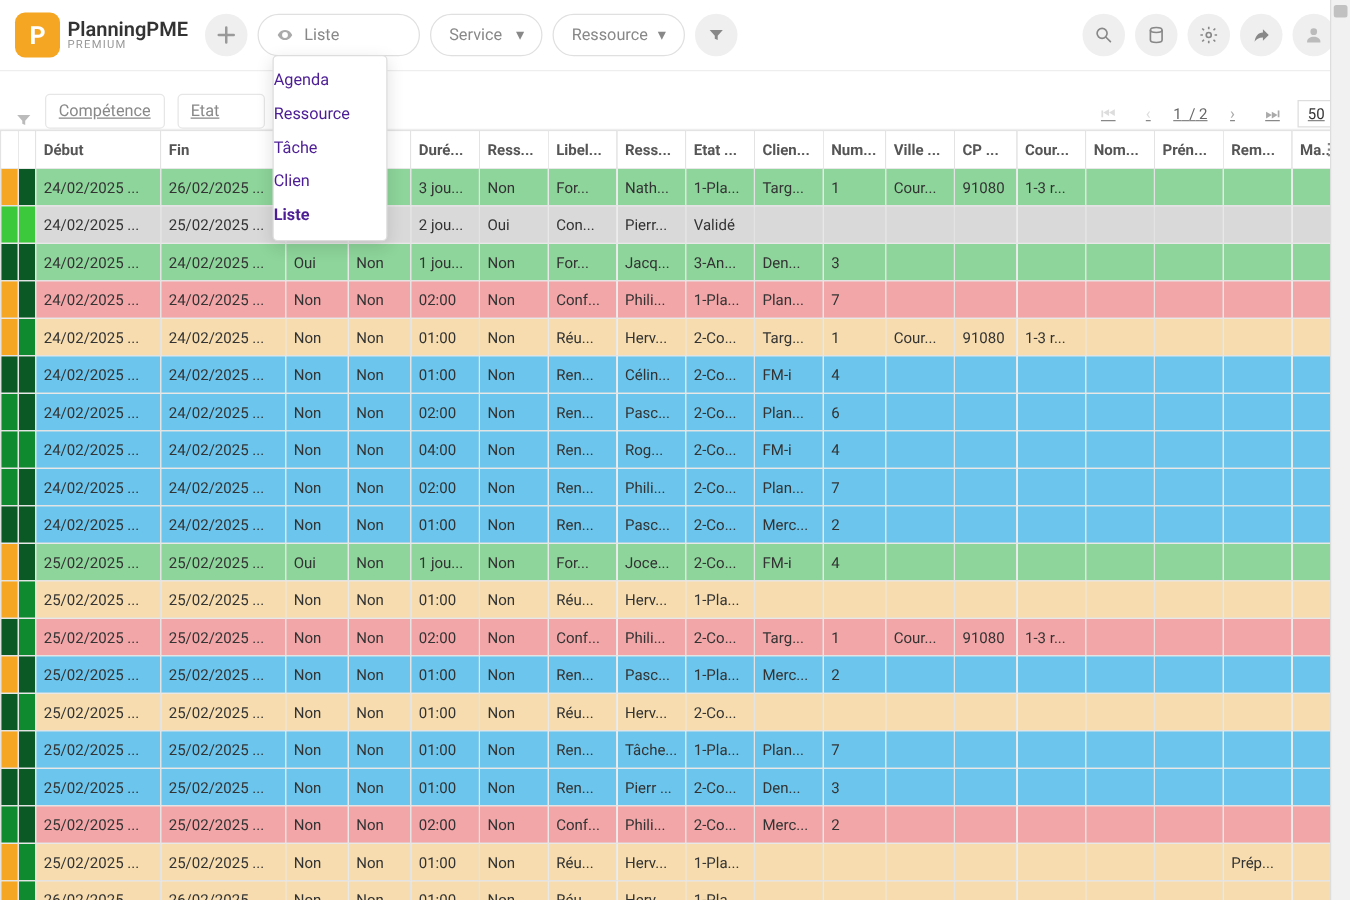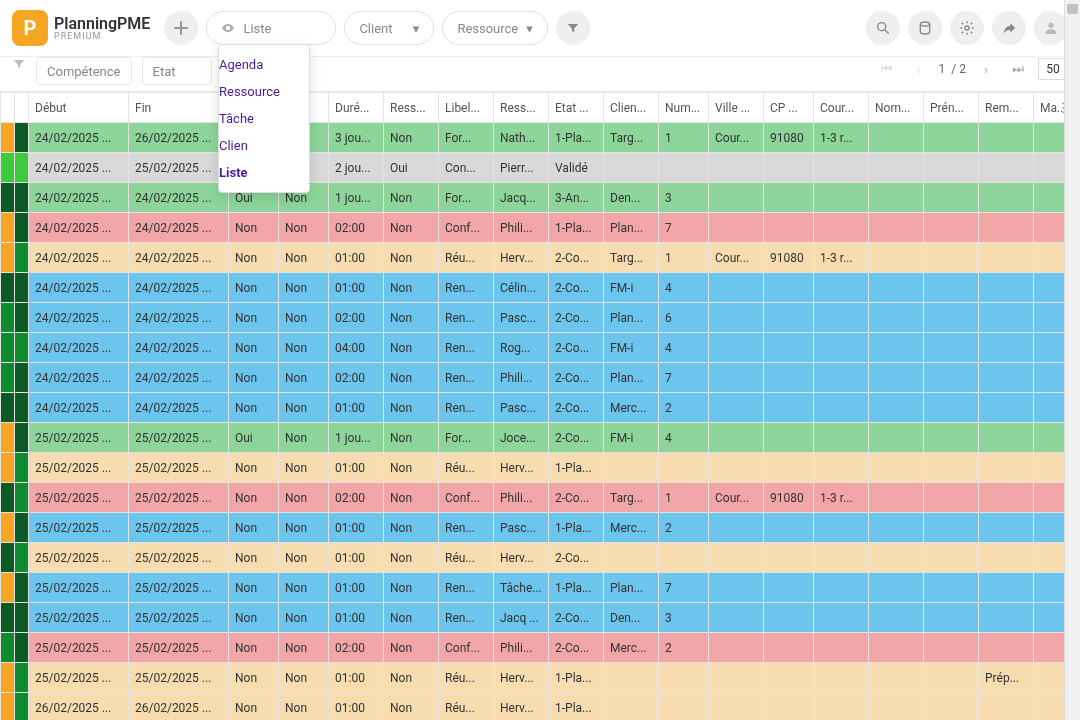--- a/index.html
+++ b/index.html
@@ -13,32 +13,32 @@
 .logo-text { display:flex; flex-direction:column; line-height:1; }
 .logo-title { font-size: 16px; font-weight: 600; color:#333; }
 .logo-sub { font-size: 9px; color:#999; letter-spacing:1px; }
 
 .circle-btn { width: 34px; height: 34px; border-radius: 50%; background: #efefef; display:flex; align-items:center; justify-content:center; cursor:pointer; color:#888; }
 .pill { height: 34px; border: 1px solid #e0e0e0; border-radius: 17px; display:flex; align-items:center; padding: 0 14px; gap:8px; color:#888; font-size:13px; cursor:pointer; background:#fff; }
 .pill.small { min-width: 90px; }
 .pill input { border:none; outline:none; font-size:13px; color:#333; width:80px; }
 .spacer { flex:1; }
 
-.subbar { height: 36px; display:flex; align-items:flex-start; padding: 0 12px; gap:10px; background:#fff; border-top:1px solid #eee; border-bottom:1px solid #eee; font-size:13px; color:#888;}
+.subbar { height: 48px; display:flex; align-items:flex-end; padding: 0 12px; gap:10px; background:#fff; border-top:1px solid #eee; border-bottom:1px solid #eee; font-size:13px; color:#888;text-decoration:underline;}
 .subbar .filter-pill { height:28px; border:1px solid #e6e6e6; border-radius:4px; padding:0 10px; display:flex; align-items:center; min-width:70px; }
 .pager { display:flex; align-items:center; gap:8px; }
 .pager .pg-btn { width:24px; height:24px; display:flex; align-items:center; justify-content:center; color:#aaa; cursor:pointer; }
 .pager .pg-btn.disabled { color:#ddd; }
 .pager .pg-info { font-size:12px; color:#666; }
 .pager .pg-size { width:30px; height:22px; border:1px solid #ddd; display:flex;align-items:center;justify-content:center; font-size:12px; color:#333; }
 
 .grid { width: calc(100% - 16px); overflow: hidden; }
 .grid table { border-collapse: collapse; width: 100%; table-layout: fixed; font-size: 12px; }
 .grid th, .grid td { border: 1px solid #e3e3e3; padding: 0 6px; height: 30px; overflow: hidden; white-space: nowrap; text-overflow: ellipsis; text-align:left; color:#333; }
-.grid th { background:#fff; font-weight:400; color:#555; position:relative; }
+.grid th { background:#fff; font-weight:700; color:#555; position:relative; }
 .grid .colorcol { width:14px; padding:0; }
 .grid .lastcol { position:relative; }
 .menu-icon { position:absolute; right:4px; top:50%; transform:translateY(-50%); color:#888; font-size:14px; }
 
 .row-green td { background:#8dd59a; }
 .row-grey td { background:#d9d9d9; }
 .row-pink td { background:#f2a6a8; }
 .row-buff td { background:#f6dcae; }
 .row-blue td { background:#6cc5ec; }
 
@@ -71,21 +71,21 @@
   </div>
   <div class="pill" style="min-width:130px">
     <span>
         <svg width="14" height="14" viewBox="0 0 24 24">
           <path fill="#aaa" d="M12 5c-7 0-10 7-10 7s3 7 10 7 10-7 10-7-3-7-10-7zm0 11a4 4 0 110-8 4 4 0 010 8z"></path>
         </svg>
       </span>
     <span>Liste</span>
   </div>
   <div class="pill small">
-    <span>Client</span>
+    <span>Service</span>
     <span style="margin-left:auto">▾</span>
   </div>
   <div class="pill small">
     <span>Ressource</span>
     <span style="margin-left:auto">▾</span>
   </div>
   <div class="circle-btn">
     <svg width="14" height="14" viewBox="0 0 24 24">
         <path fill="#888" d="M3 5h18l-7 8v6l-4-2v-4z"></path>
       </svg>
@@ -555,21 +555,21 @@
         <tr class="row-blue">
           <td class="colorcol c-darkgreen" style="background: rgb(11, 90, 38) !important;"></td>
           <td class="colorcol c-darkgreen" style="background: rgb(11, 90, 38) !important;"></td>
           <td>25/02/2025 ...</td>
           <td>25/02/2025 ...</td>
           <td>Non</td>
           <td>Non</td>
           <td>01:00</td>
           <td>Non</td>
           <td>Ren...</td>
-          <td>Jacq ...</td>
+          <td>Pierr ...</td>
           <td>2-Co...</td>
           <td>Den...</td>
           <td>3</td>
           <td></td>
           <td></td>
           <td></td>
           <td></td>
           <td></td>
           <td></td>
           <td></td>

